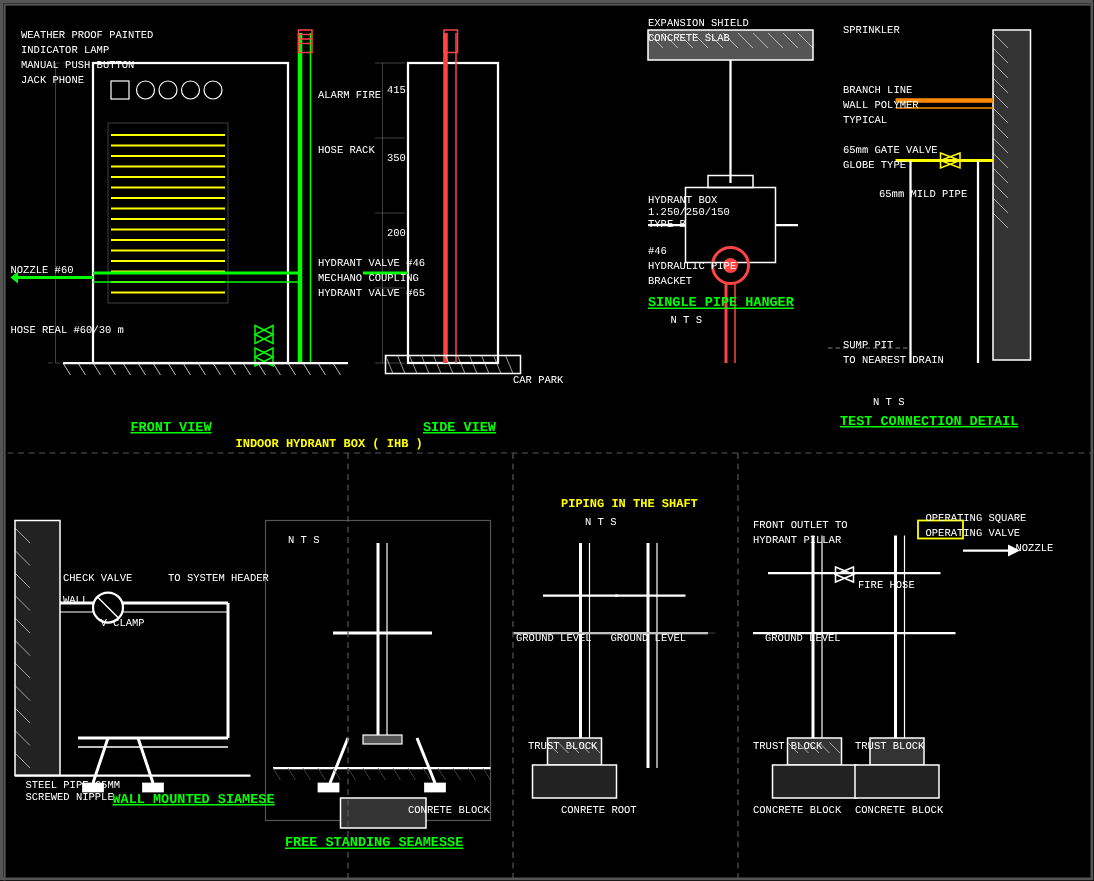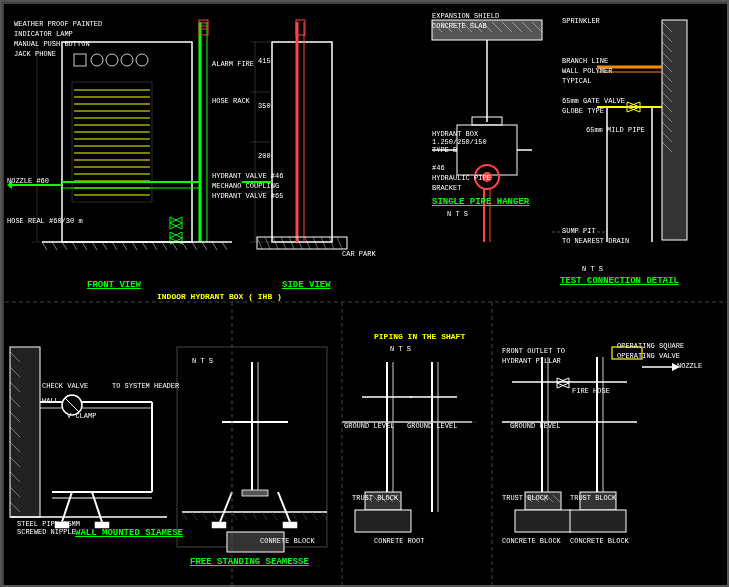--- a/index.html
+++ b/index.html
@@ -423,21 +423,21 @@
   <div class="label label-white" style="left:40px;top:380px;">CHECK VALVE</div>
   <div class="label label-white" style="left:110px;top:380px;">TO SYSTEM HEADER</div>
   <div class="label label-white" style="left:40px;top:395px;text-align:right;">WALL</div>
   <div class="label label-white" style="left:65px;top:410px;">V CLAMP</div>
   <div class="label label-white" style="left:15px;top:518px;">STEEL PIPE 65MM</div>
   <div class="label label-white" style="left:15px;top:526px;">SCREWED NIPPLE</div>
   <div class="title-green" style="left:25px;top:526px;padding-left:48px;">WALL MOUNTED SIAMESE</div>
 
   <div class="label label-white" style="left:190px;top:355px;">N T S</div>
   <div class="title-green" style="left:188px;top:555px;">FREE STANDING SEAMESSE</div>
-  <div class="label label-white" style="left:218px;top:535px;padding-left:40px;">CONRETE BLOCK</div>
+  <div class="label label-white" style="left:230px;top:535px;padding-left:40px;">CONRETE BLOCK</div>
 
   <div class="label label-white" style="left:342px;top:420px;">GROUND LEVEL</div>
   <div class="label label-white" style="left:405px;top:420px;">GROUND LEVEL</div>
   <div class="label label-white" style="left:350px;top:492px;">TRUST BLOCK</div>
   <div class="label label-white" style="left:350px;top:535px;margin-left:22px;">CONRETE ROOT</div>
 
   <div class="label label-white" style="left:500px;top:345px;">FRONT OUTLET TO</div>
   <div class="label label-white" style="left:500px;top:355px;text-align:center;">HYDRANT PILLAR</div>
   <div class="label label-white" style="left:570px;top:385px;">FIRE HOSE</div>
   <div class="label label-white" style="left:508px;top:420px;">GROUND LEVEL</div>

